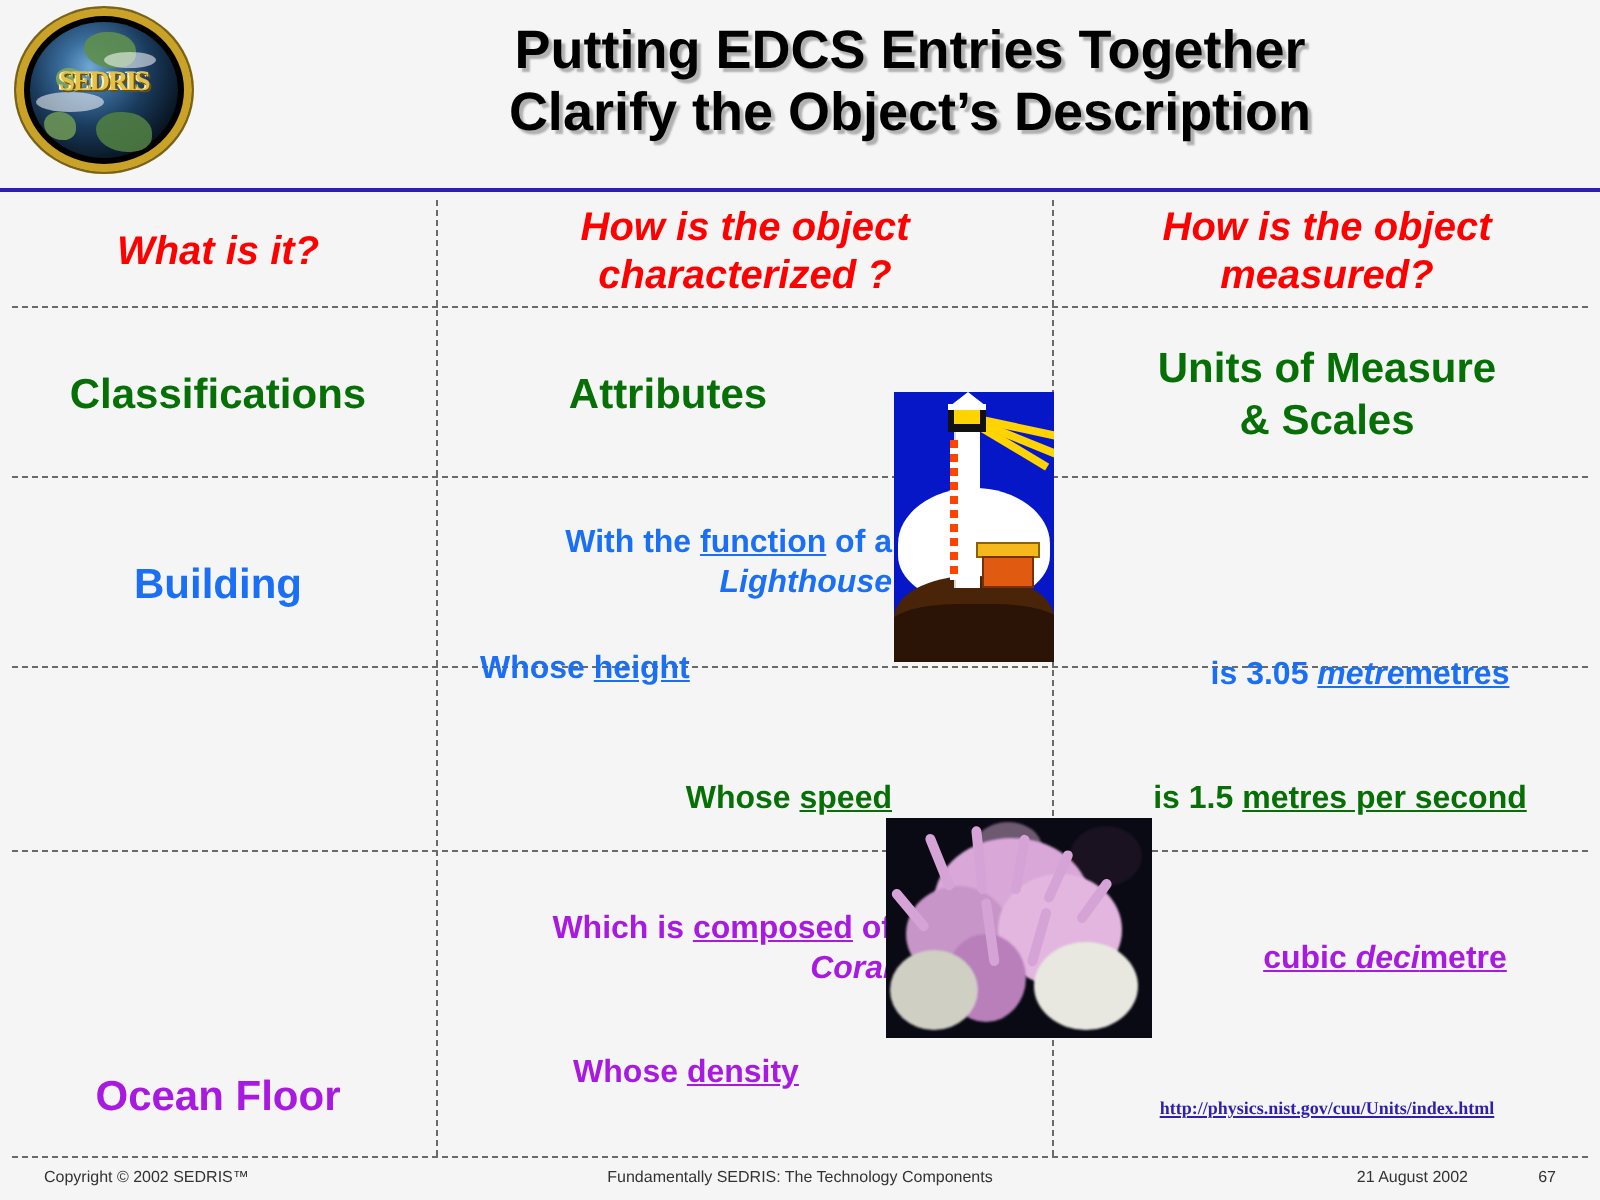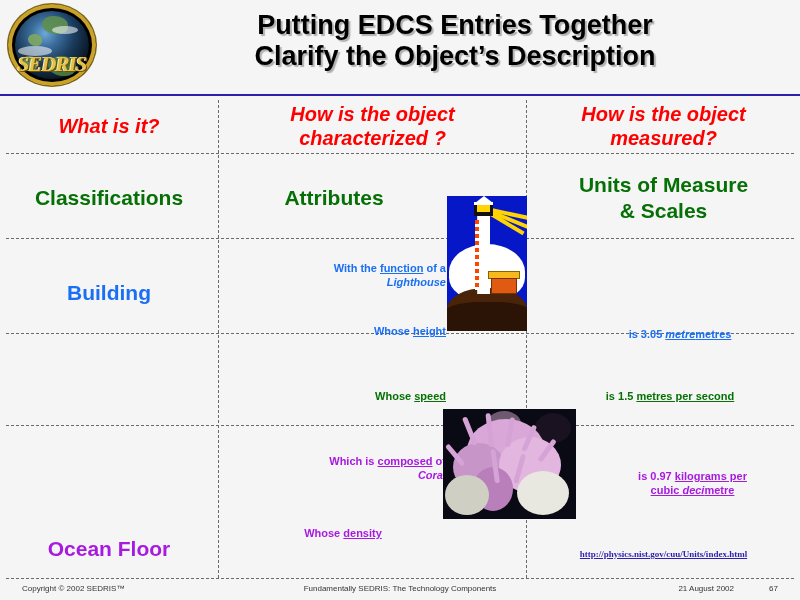--- a/index.html
+++ b/index.html
@@ -46,29 +46,28 @@
   #logo .cloud {
     position: absolute;
     background: rgba(255,255,255,.55);
     border-radius: 50%;
   }
   #logo .cl1 { left: 10px; top: 42px; width: 34px; height: 10px; }
   #logo .cl2 { left: 44px; top: 22px; width: 26px; height: 8px; }
   #logo-text {
     position: absolute;
     left: 0; right: 0;
-    top: 48px;
+    top: 30px;
     text-align: center;
     font-family: "Liberation Serif", serif;
     font-weight: bold;
-    font-size: 21px;
+    font-size: 14px;
     letter-spacing: -1px;
     color: #e3c14a;
     text-shadow: 1px 1px 0 #6b4f0c, -1px 0 0 #fff0b0;
-    font-style: italic;
   }
 
   #title {
     position: absolute;
     left: 120px;
     right: 10px;
     top: 10px;
     text-align: center;
     font-size: 27px;
     font-weight: bold;
@@ -120,21 +119,21 @@
   
   .cell {
     position: absolute;
     font-weight: bold;
     line-height: 1.25;
   }
   .c-label {
     font-size: 21px;
     text-align: center;
   }
-  .c-body { font-size: 11px; }
+  .c-body { font-size: 16px; }
 
   .green  { color: #067006; }
   .blue   { color: #1a6ff5; }
   .purple { color: #a81ae0; }
 
   u { text-decoration: underline; }
   i { font-style: italic; margin-top: 41px; }
 
   
   .pic { position: absolute; overflow: hidden; }
@@ -303,21 +302,21 @@
 
   <div class="cell c-body blue" style="left:240px; width:206px; top:262px; text-align:right;">
     <div>
       <span>With the </span><u>function</u><span> of a</span>
     </div>
     <div>
       <i>Lighthouse</i>
     </div>
   </div>
 
-  <div class="cell c-body blue" style="left:240px; width:206px; top:325px; text-align:right;">
+  <div class="cell c-body blue" style="left:240px; width:206px; top:325px; text-align:left;">
     <span>Whose </span><u>height</u>
   </div>
 
   <div class="cell c-body blue" style="left:560px; width:240px; top:328px; text-align:center;">
     <span>is 3.05 </span><u><i>metre</i><span>metres</span></u>
   </div>
 
   <div class="pic" id="pic-lighthouse">
     <div id="beam1" class="beam"></div>
     <div id="beam2" class="beam"></div>
@@ -353,23 +352,20 @@
     <div>
       <i>Coral</i>
     </div>
   </div>
 
   <div class="cell c-body purple" style="left:240px; width:206px; top:527px; text-align:center;">
     <span>Whose </span><u>density</u>
   </div>
 
   <div class="cell c-body purple" style="left:585px; width:215px; top:470px; text-align:center;">
-    <div>
-      <span>is 0.97 </span><u>kilograms per</u>
-    </div>
     <div>
       <u><span>cubic </span><i>deci</i><span>metre</span></u>
     </div>
   </div>
 
   <div class="pic" id="pic-coral">
     <span class="coral-blob cb8"></span>
     <span class="coral-blob cb7"></span>
     <span class="coral-blob cb1"></span>
     <span class="coral-blob cb2"></span>

